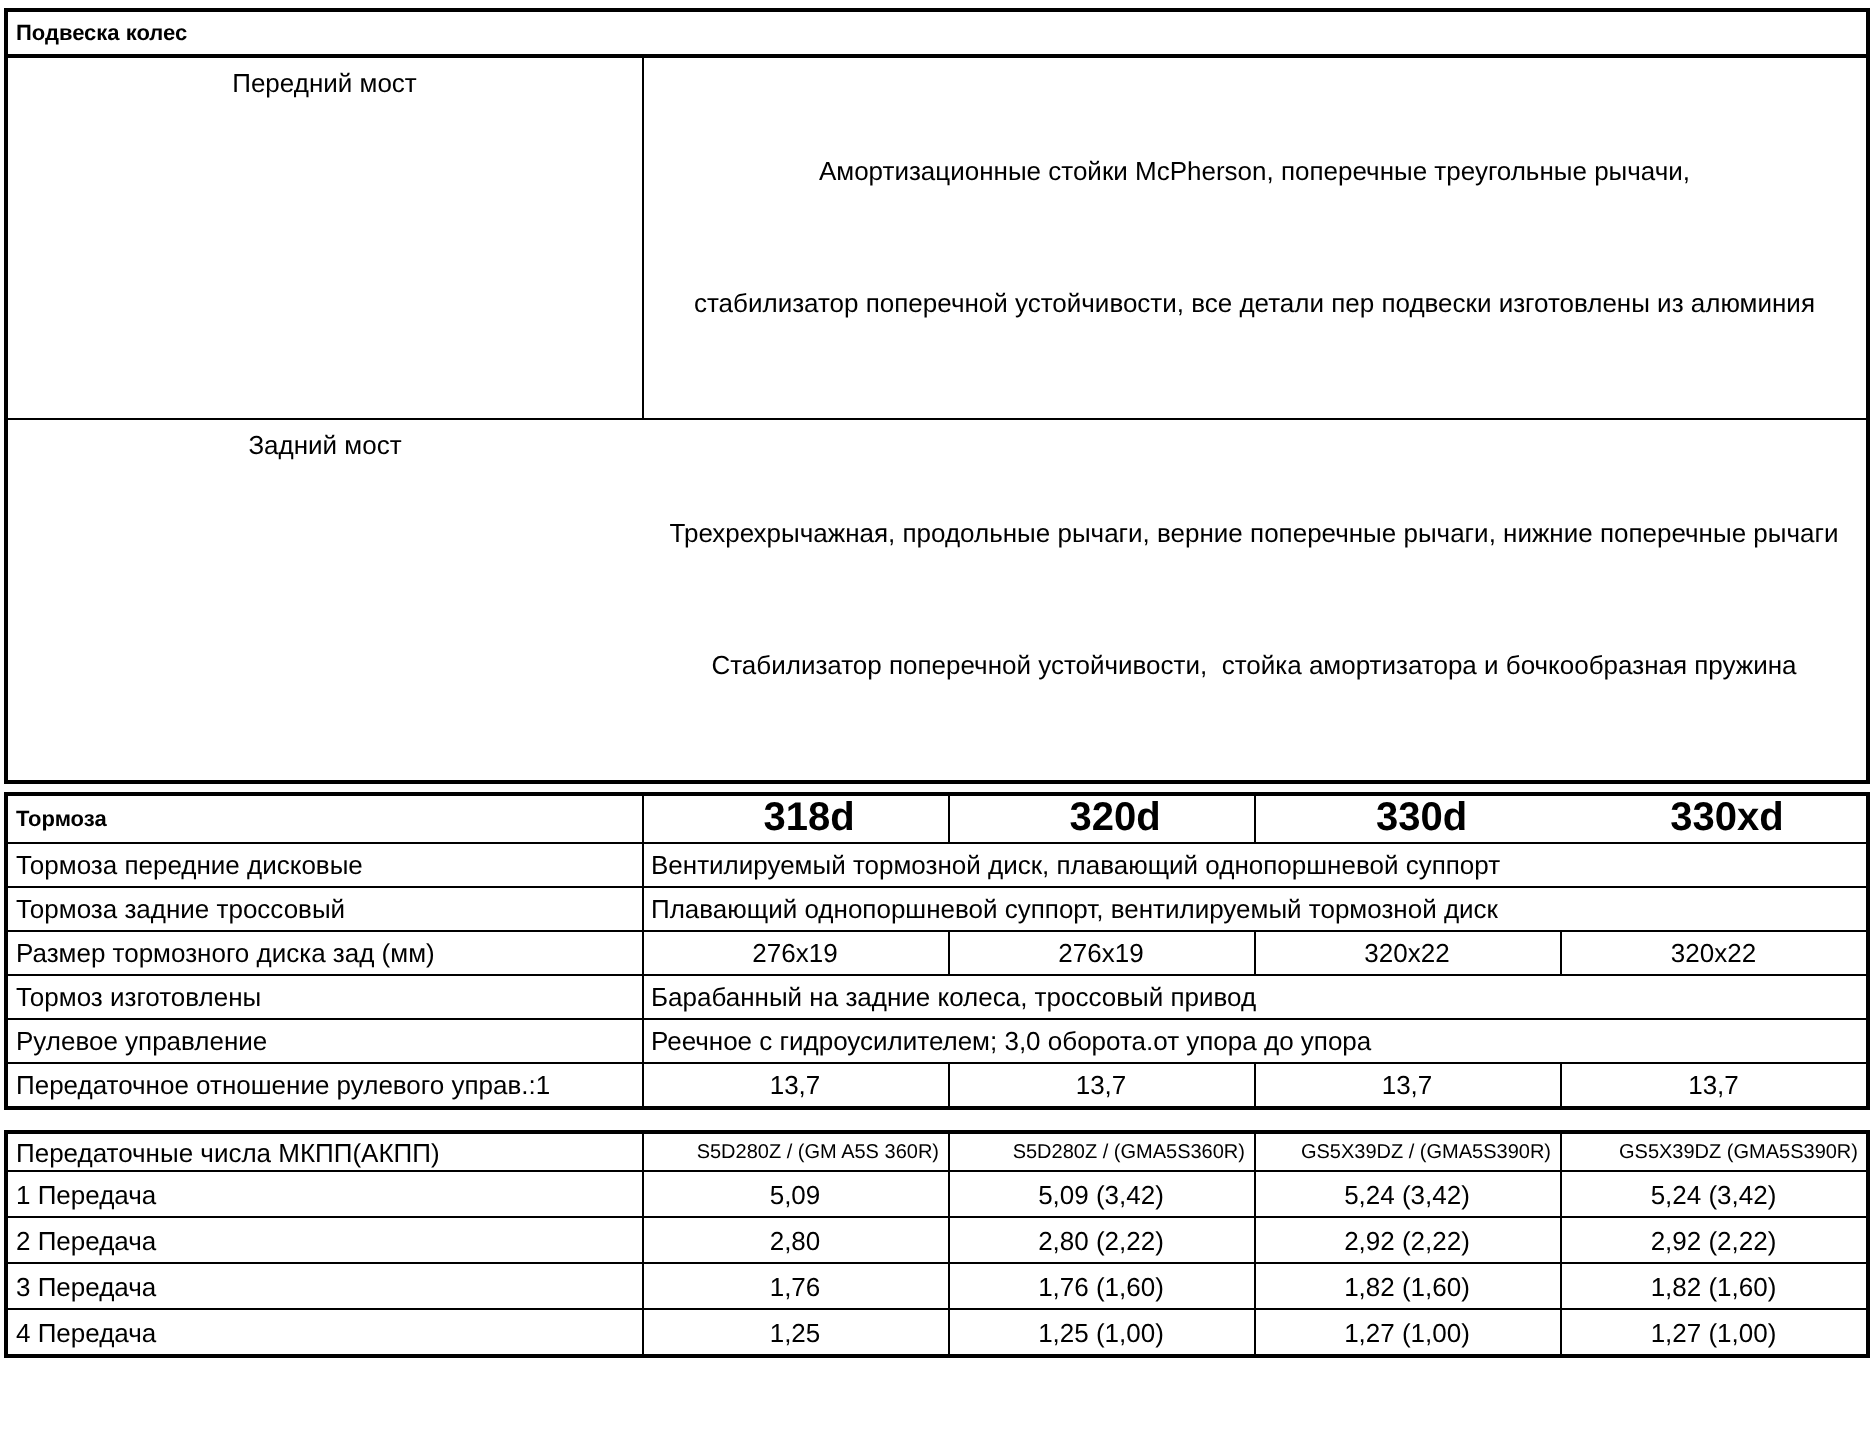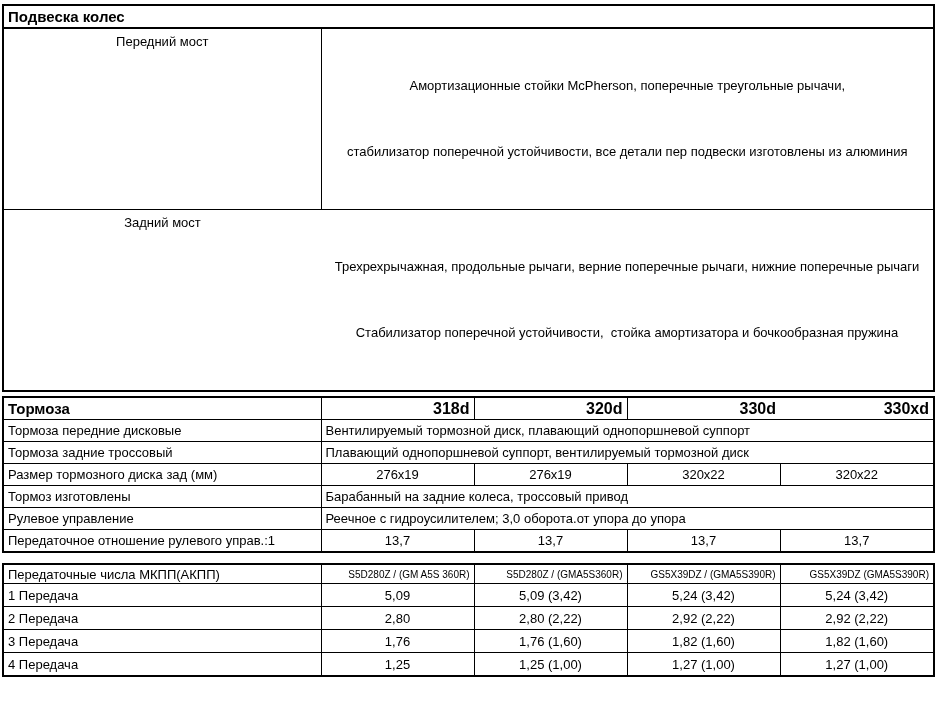--- a/index.html
+++ b/index.html
@@ -17,22 +17,22 @@
   .t2 { margin-top:4px; }
   .t3 { margin-top:10px; }
   td {
     border:1px solid #000;
     padding:0 4px;
     height:21px;
     font-size:13px;
     white-space:pre;
     overflow:hidden;
   }
-  .title { font-size:15px; font-weight:bold; }
-  .model { font-size:16px; font-weight:bold; text-align:right;padding-left:18px; }
+  .title { font-size:11px; font-weight:bold; }
+  .model { font-size:20px; font-weight:bold; text-align:center;padding-left:18px; }
   .c { text-align:center; }
   .tt td { border-bottom-width:2px; }
   .lines { vertical-align:top; padding:2px 4px; line-height:22px;text-align:center; }
   .t3 .gear td { height:22px; }
   .codes td { height:18px; }
   td.code { font-size:10px; text-align:right; }
   .nr { border-right:0 !important; }
   .nl { border-left:0 !important;margin-left:20px; }
 </style>
 </head>

